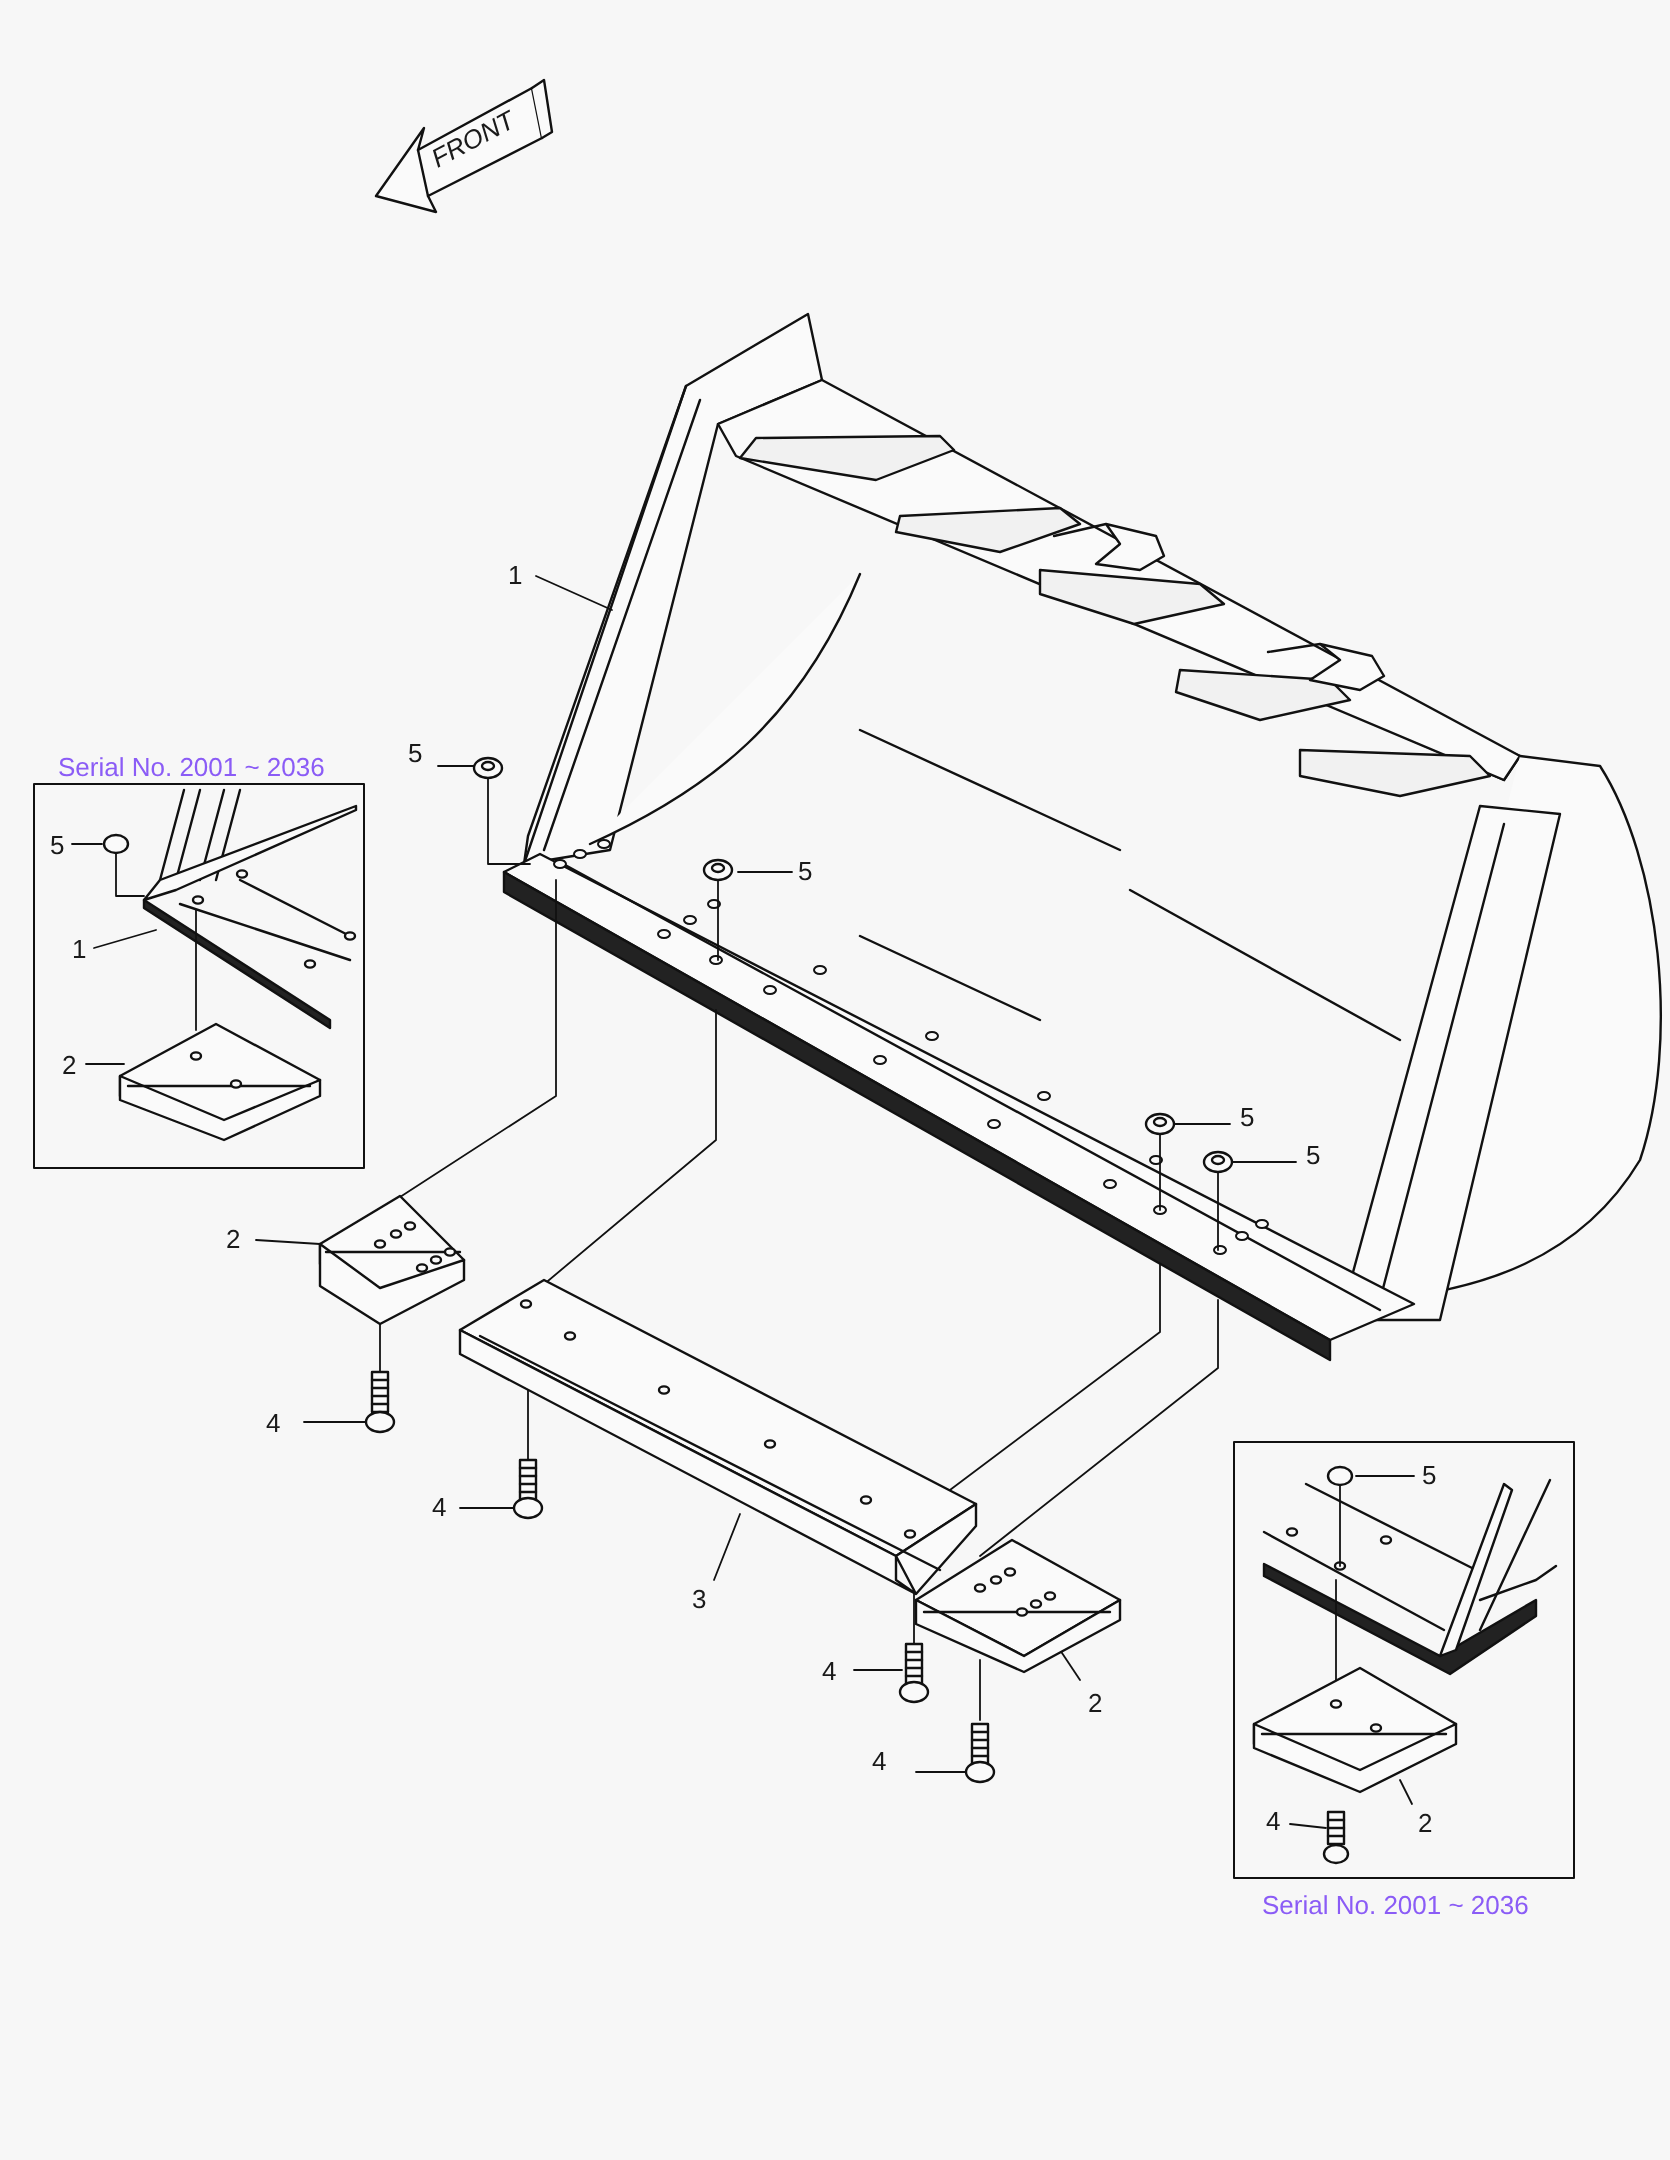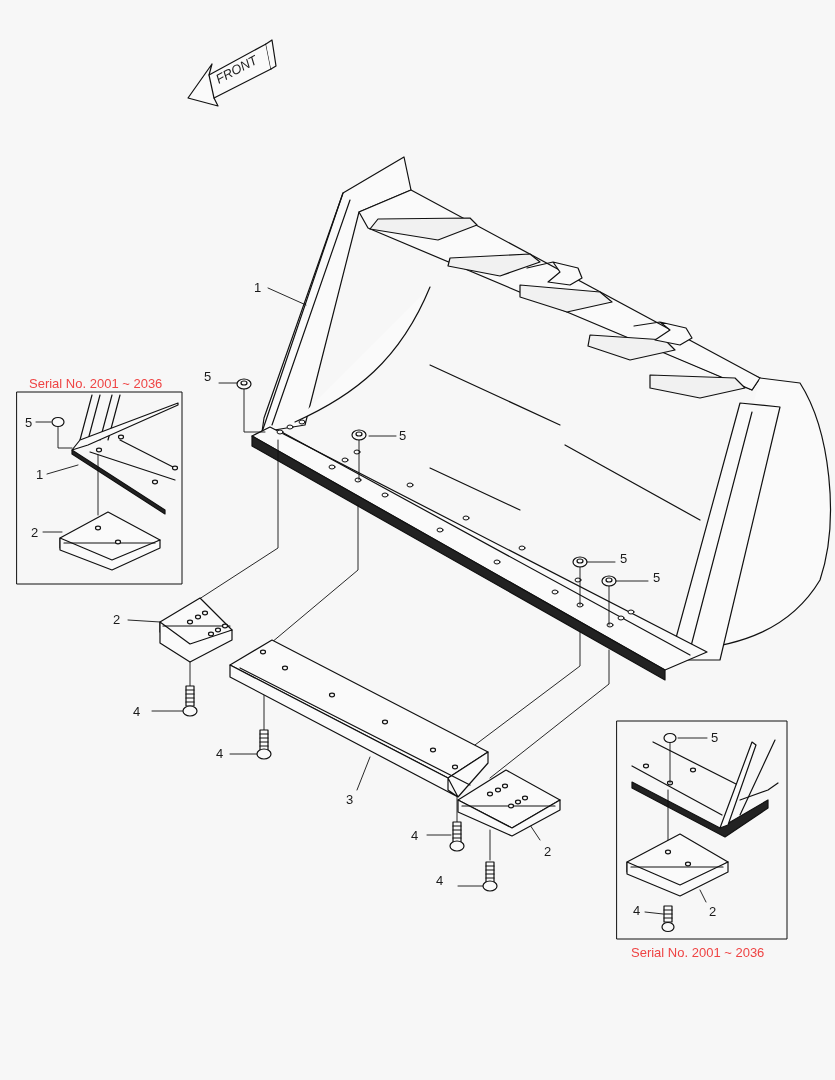--- a/index.html
+++ b/index.html
@@ -1,19 +1,19 @@
 <!DOCTYPE html>
 <html><head>
 <meta charset="utf-8">
 <style>
   html,body{margin:0;padding:0;background:#f7f7f7;}
   #canvas{position:relative;width:835px;height:1080px;background:#f7f7f7;overflow:hidden;font-family:"Liberation Sans",sans-serif;}
   svg{position:absolute;left:0;top:0;}
   .lbl{position:absolute;font-size:13px;color:#1a1a1a;line-height:1;white-space:nowrap;}
-  .serial{position:absolute;font-size:13px;color:#ef4444;white-space:nowrap;}
+  .serial{position:absolute;font-size:13px;color:#8b5cf6;white-space:nowrap;}
 </style>
 </head>
 <body>
 
 <div id="canvas">
 
   <svg width="835" height="1080" viewBox="0 0 835 1080" fill="none" stroke="#111" stroke-width="1.2" stroke-linejoin="round" stroke-linecap="round">
 
     <g fill="#fafafa">
       <polygon points="188,98 212,64 209,75 266,44 271,69 214,98 218,106"></polygon>

